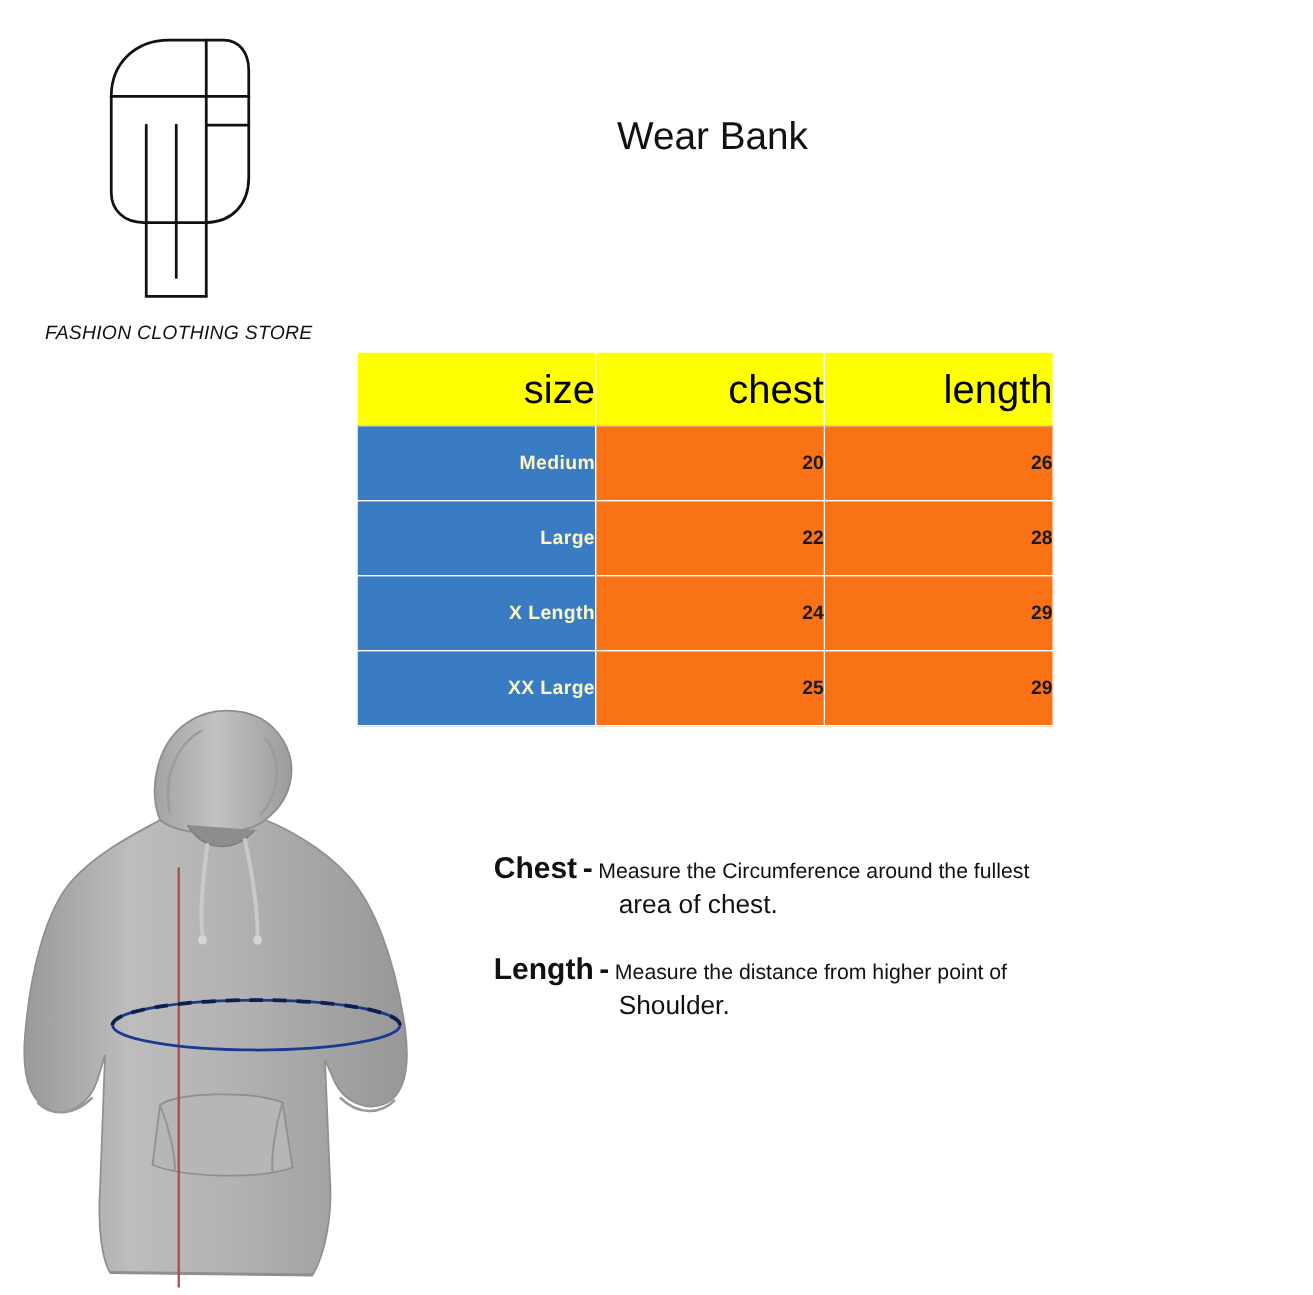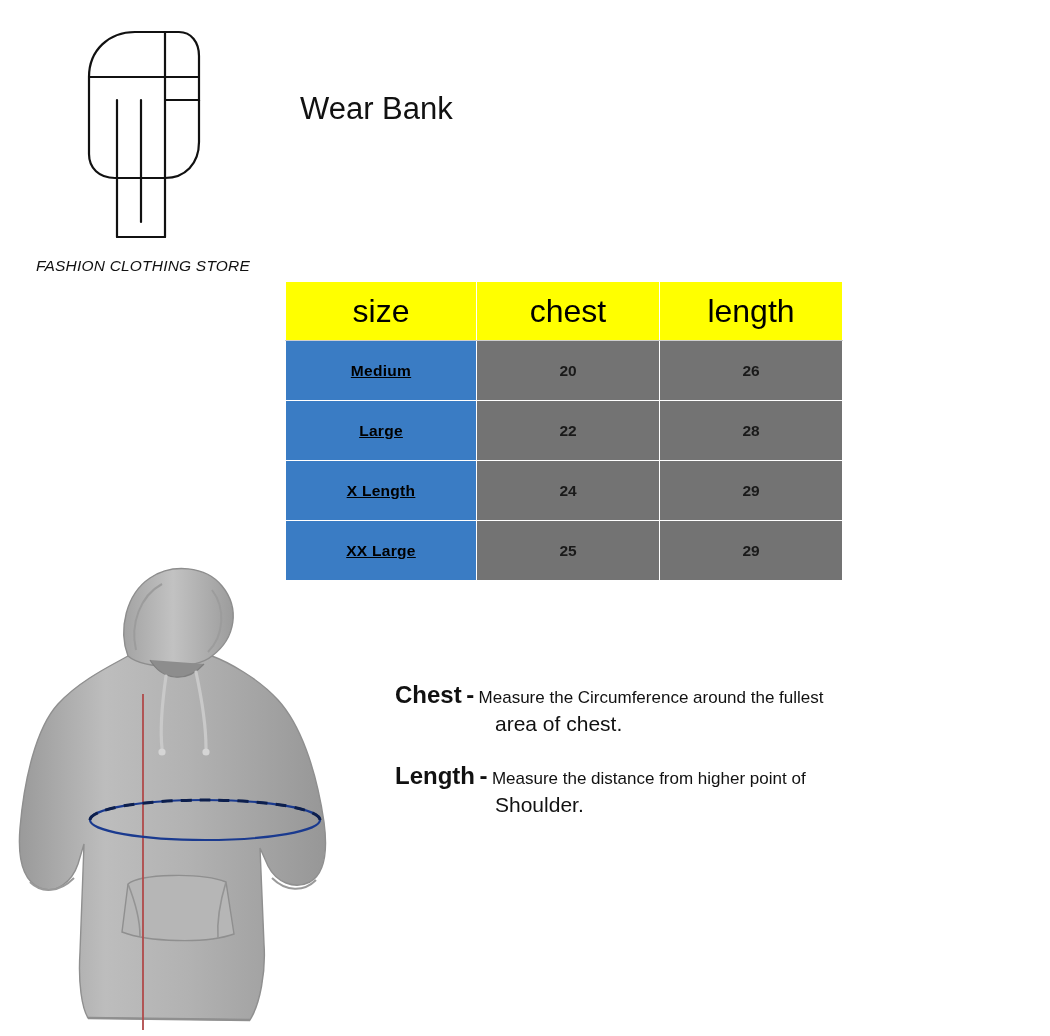--- a/index.html
+++ b/index.html
@@ -36,20 +36,21 @@
     margin-left: 18px;
     white-space: nowrap;
   }
 
   
   #heading {
     position: absolute;
     left: 300px;
     top: 92px;
     width: 540px;
+    text-align: center;
   }
   #brand-title {
     font-size: 31px;
     line-height: 1.12;
     color: #111;
   }
   #chart-subtitle {
     font-size: 25px;
     line-height: 1.2;
     color: #111;
@@ -60,21 +61,21 @@
   #size-table {
     position: absolute;
     left: 285px;
     top: 281px;
     border-collapse: collapse;
     table-layout: fixed;
   }
   #size-table td, #size-table th {
     border: 1px solid #ffffff;
     padding: 0;
-    text-align: center;
+    text-align: right;
     vertical-align: middle;
   }
   #size-table thead th {
     background: #ffff00;
     color: #000;
     font-weight: 400;
     font-size: 32px;
     height: 58px;
     border-bottom: 1px solid #cfcfcf;
   }
@@ -82,26 +83,25 @@
   .col-chest { width: 182px; }
   .col-length { width: 182px; }
 
   #size-table tbody td {
     height: 59px;
     font-size: 15.5px;
     font-weight: bold;
   }
   #size-table tbody td.cell-size {
     background: #3a7cc4;
-    color: #000000;
+    color: #fef9c3;
     letter-spacing: 0.3px;
-    text-decoration: underline;
   }
   #size-table tbody td.cell-measure {
-    background: #737373;
+    background: #f97316;
     color: #1a1a1a;
     margin-top: 16px;
   }
 
   
   #hoodie-figure {
     position: absolute;
     left: 10px;
     top: 552px;
     width: 390px;

